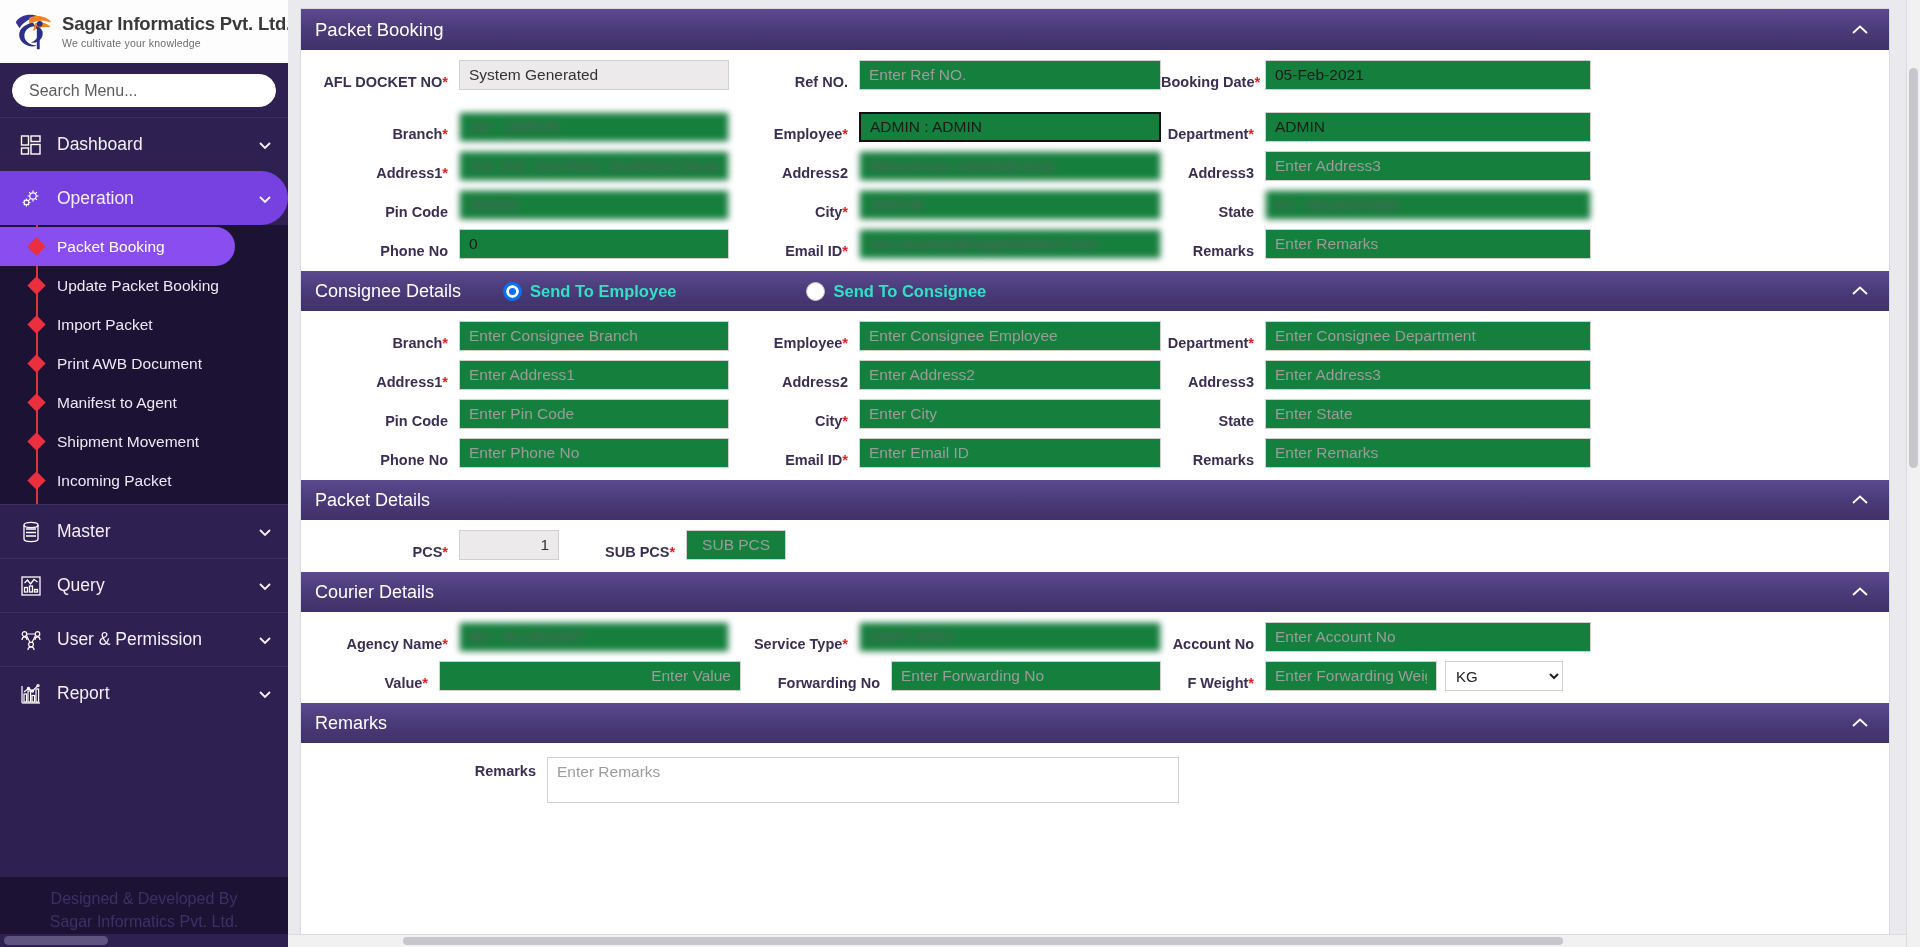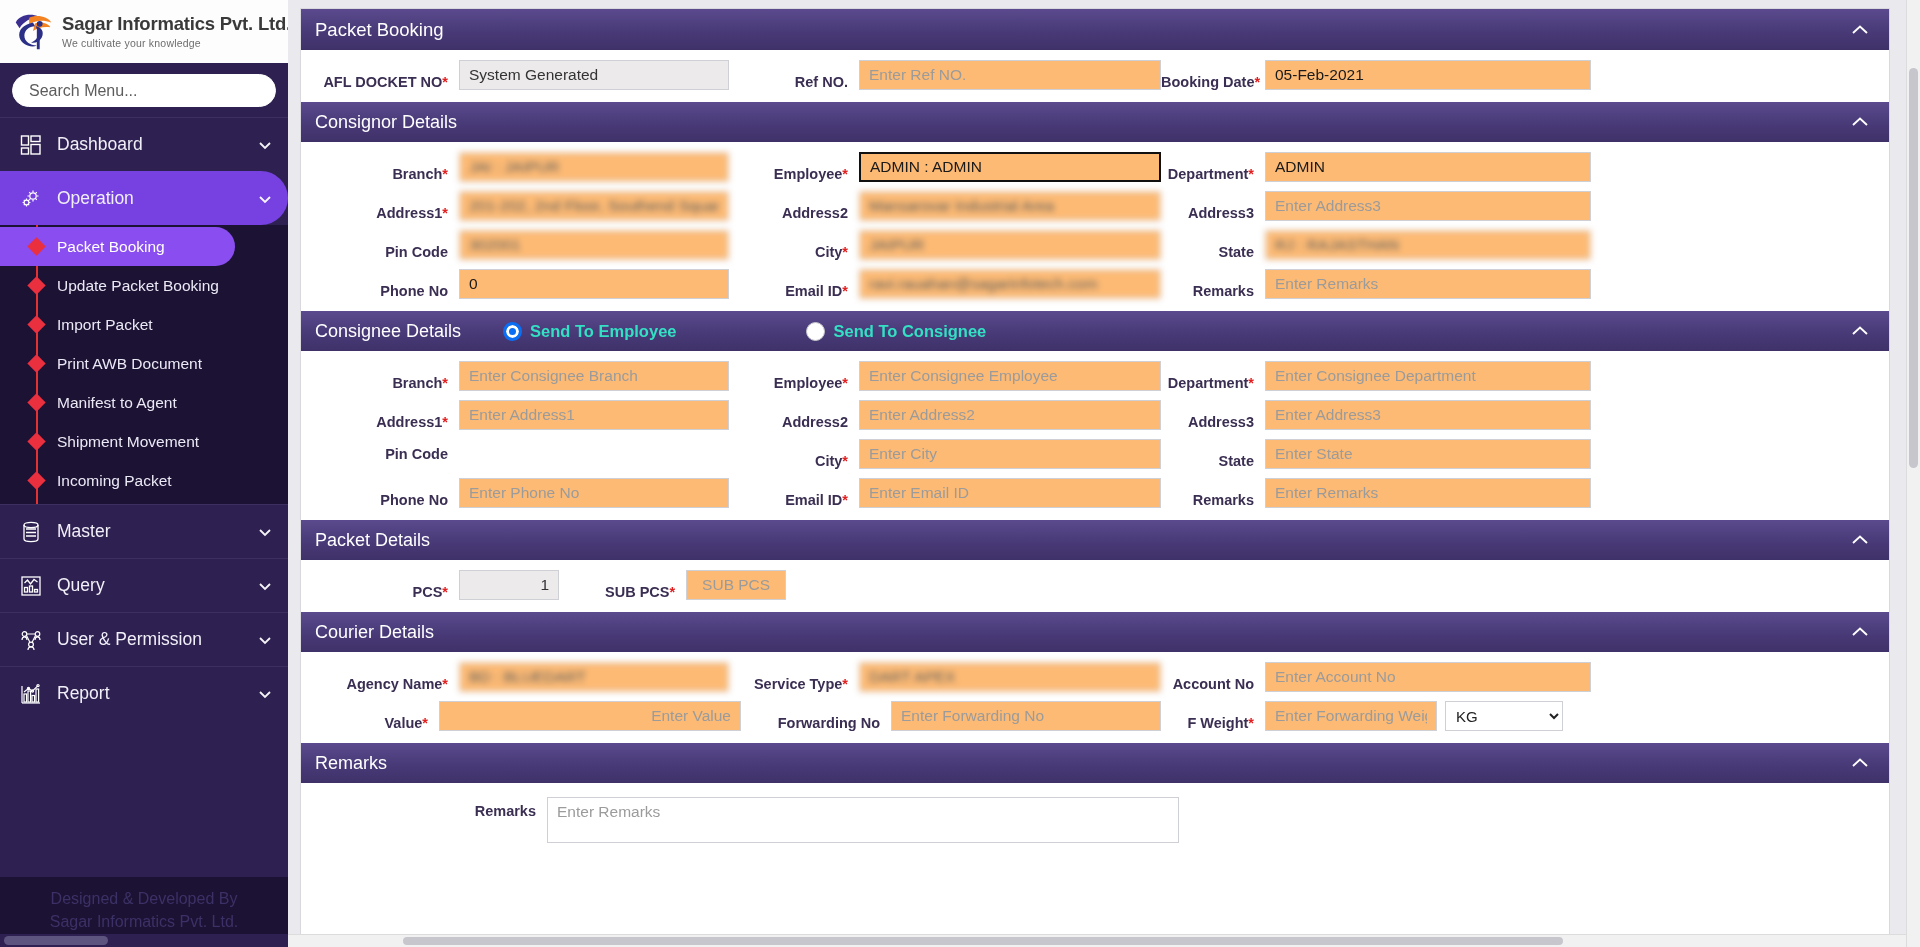--- a/index.html
+++ b/index.html
@@ -148,21 +148,21 @@
   .lbl {
     font-size: 14.5px; color: #3a2e52; font-weight: bold;
     text-align: right; padding-right: 11px; white-space: nowrap;
   }
   .lbl .req { color: #e02020; font-weight: bold; }
   .c1 .lbl { width: 150px; flex: 0 0 150px; }
   .c2 .lbl { width: 130px; flex: 0 0 130px; }
   .c3 .lbl { width: 104px; flex: 0 0 104px; }
 
   .inp {
-    height: 30px; border: 1px solid #cfcfd6; background:#fdba74;
+    height: 30px; border: 1px solid #cfcfd6; background:#15803d;
     font-size: 15.5px; color: #1a1a1a;
     padding: 0 9px; width: 100%;
     font-family: "Liberation Sans", sans-serif;
     outline: none; border-radius: 0;
   }
   .inp::placeholder { color: #9b9b9b; }
   .inp.focused { border: 2px solid #111; }
   .inp.readonly { background: #eceaea; color: #333; }
   .inp.blurred { color: #5c5c5c; filter: blur(3px); }
   .inp.right { text-align: right; }
@@ -418,28 +418,20 @@
             <div class="lbl"><span>Ref NO.</span></div>
             <div class="field"><input class="inp" placeholder="Enter Ref NO." style=""></div>
           </div>
           <div class="cell c3">
             <div class="lbl"><span>Booking Date</span><span class="req">*</span></div>
             <div class="field"><input class="inp" value="05-Feb-2021" style=""></div>
           </div>
         </div>
       </div>
 
-      <div class="panel-head sub">
-        <span class="ptitle">Consignor Details</span>
-        <span class="collapse-btn">
-          <svg viewBox="0 0 20 14" fill="none" stroke="#fff" stroke-width="1.9">
-              <path d="M3 10 L10 3.5 L17 10"></path>
-            </svg>
-        </span>
-      </div>
       <div class="panel-body">
         <div class="row">
           <div class="cell c1">
             <div class="lbl"><span>Branch</span><span class="req">*</span></div>
             <div class="field"><input class="inp blurred" value="JAI : JAIPUR" style=""></div>
           </div>
           <div class="cell c2">
             <div class="lbl"><span>Employee</span><span class="req">*</span></div>
             <div class="field"><input class="inp focused" value="ADMIN : ADMIN" style=""></div>
           </div>
@@ -533,20 +525,21 @@
             <div class="field"><input class="inp" placeholder="Enter Address2" style=""></div>
           </div>
           <div class="cell c3">
             <div class="lbl"><span>Address3</span></div>
             <div class="field"><input class="inp" placeholder="Enter Address3" style=""></div>
           </div>
         </div>
         <div class="row">
           <div class="cell c1">
             <div class="lbl"><span>Pin Code</span></div>
+            <div class="field"><input class="inp" placeholder="Enter Pin Code" style=""></div>
           </div>
           <div class="cell c2">
             <div class="lbl"><span>City</span><span class="req">*</span></div>
             <div class="field"><input class="inp" placeholder="Enter City" style=""></div>
           </div>
           <div class="cell c3">
             <div class="lbl"><span>State</span></div>
             <div class="field"><input class="inp" placeholder="Enter State" style=""></div>
           </div>
         </div>

